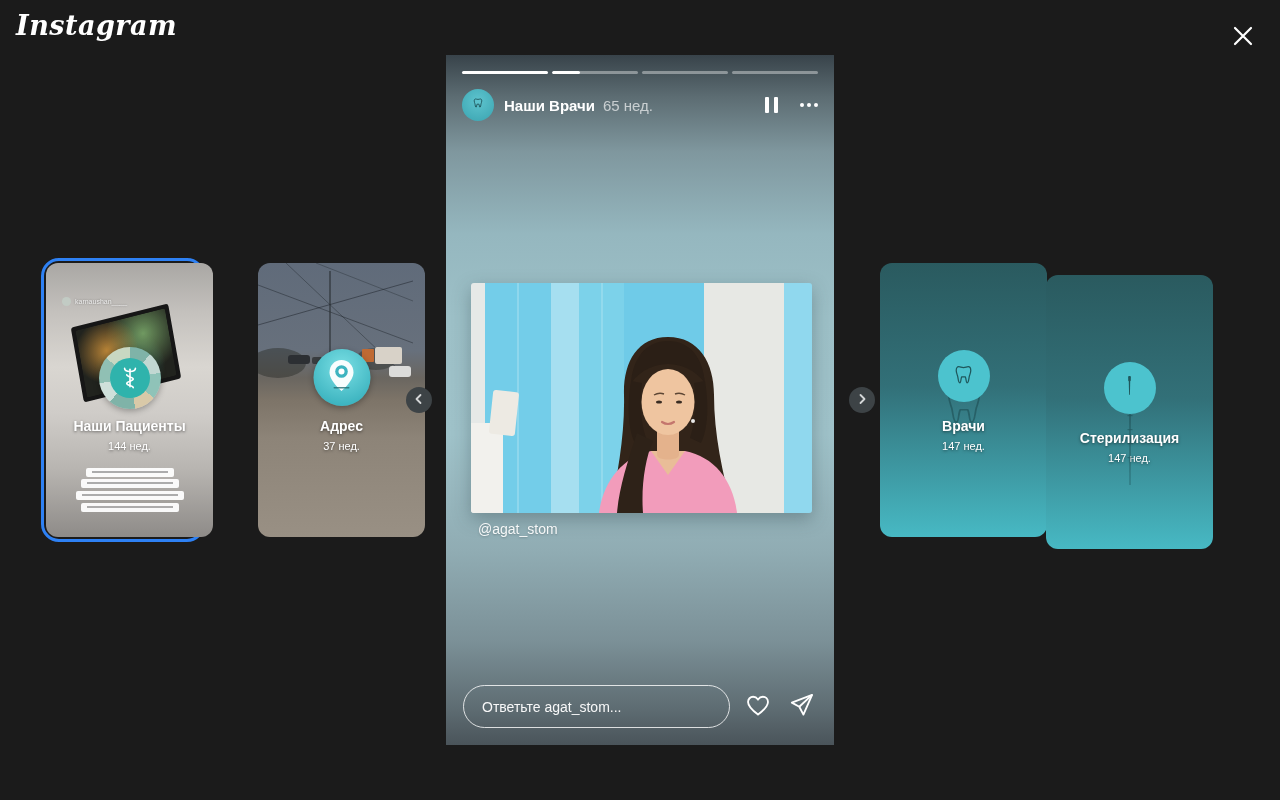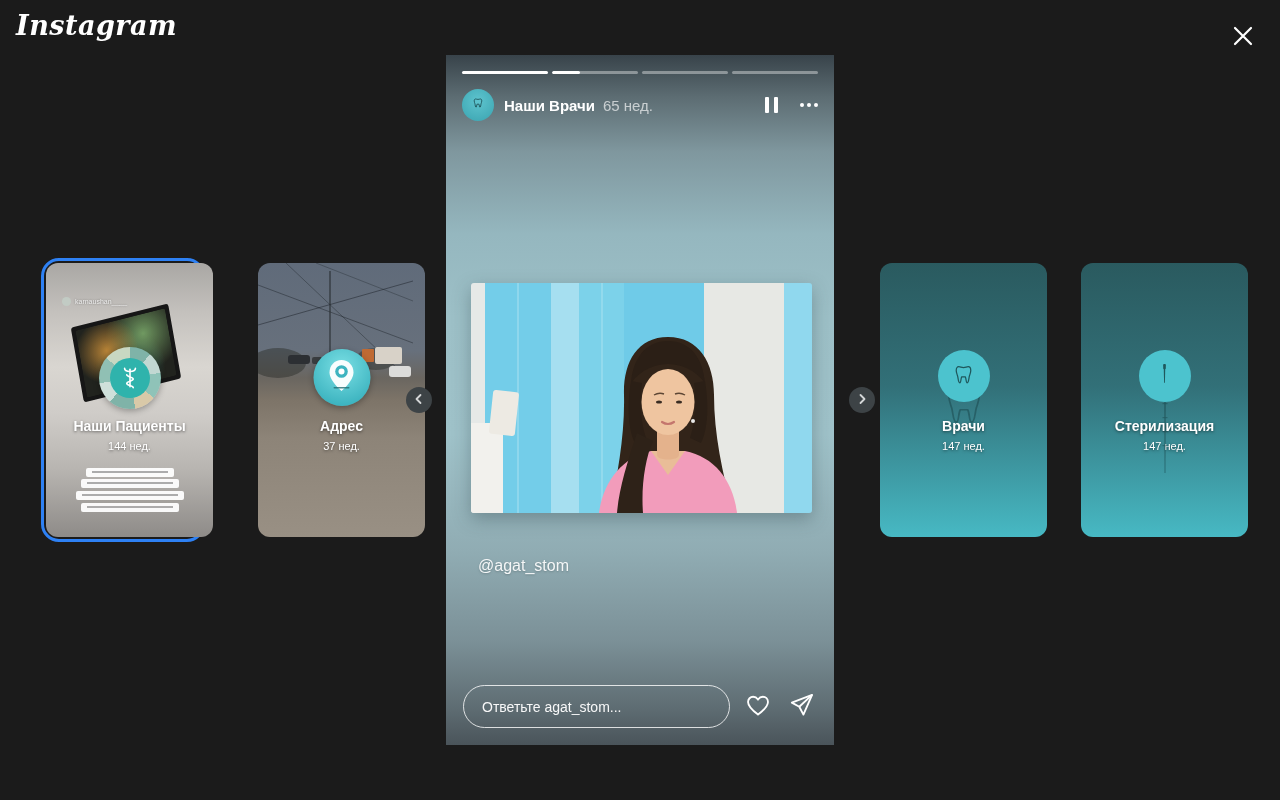--- a/index.html
+++ b/index.html
@@ -20,21 +20,21 @@
          overflow:hidden;cursor:pointer;padding-left:12px;}
   .scard .title{position:absolute;left:0;right:0;top:155px;text-align:center;color:#fff;
                 font-size:14px;font-weight:700;text-shadow:0 1px 3px rgba(0,0,0,.5);}
   .scard .age{position:absolute;left:0;right:0;top:177px;text-align:center;color:#fff;
               font-size:11px;text-shadow:0 1px 3px rgba(0,0,0,.5);}
   .card1{left:46px;background:linear-gradient(180deg,#a9a7a4 0%,#c4c1bd 18%,#d9d6d1 38%,
          #cfccc8 55%,#b8b5b1 75%,#8e8b88 100%);}
   .card2{left:258px;background:linear-gradient(180deg,#606b7a 0%,#67707c 32%,#6a6660 42%,
          #7d7468 50%,#8d8478 64%,#999084 100%);}
   .card3{left:880px;background:linear-gradient(180deg,#2a5a5f 0%,#327078 45%,#47b9c4 100%);}
-  .card4{left:1081px;background:linear-gradient(180deg,#2a5a5f 0%,#327078 45%,#47b9c4 100%);}
+  .card4{left:1046px;background:linear-gradient(180deg,#2a5a5f 0%,#327078 45%,#47b9c4 100%);margin-top:12px;}
 
   .wm{position:absolute;left:16px;top:34px;display:flex;align-items:center;gap:4px;
       color:rgba(255,255,255,.85);font-size:7px;text-shadow:0 0 2px rgba(0,0,0,.45);}
   .wm .dot{width:9px;height:9px;border-radius:50%;background:#c2cbc4;}
   .tv{position:absolute;left:30px;top:52px;width:100px;height:76px;background:#161616;
       border-radius:3px;transform:rotate(-10deg) skewY(-4deg);}
   .tv:after{content:"";position:absolute;inset:4px;border-radius:2px;opacity:.9;
       background:radial-gradient(circle at 30% 40%,#c98f3a,transparent 42%),
                  radial-gradient(circle at 72% 28%,#7aa86a,transparent 46%),
                  radial-gradient(circle at 52% 72%,#3f7f6e,transparent 52%),#23251f;}
@@ -78,22 +78,22 @@
       display:flex;align-items:center;justify-content:center;margin-right:10px;cursor:pointer;}
   .vname{color:#fff;font-size:15px;font-weight:700;cursor:pointer;}
   .vage{color:rgba(255,255,255,.65);font-size:15px;margin-left:8px;}
   .spacer{flex:1;}
   .pause-btn{display:flex;gap:5px;background:none;border:none;cursor:pointer;padding:4px;margin-right:16px;}
   .pause-btn i{display:block;width:4px;height:16px;background:#fff;border-radius:1px;}
   .more-btn{display:flex;gap:3px;background:none;border:none;cursor:pointer;padding:6px 2px;}
   .more-btn i{display:block;width:4px;height:4px;border-radius:50%;background:#fff;}
   .photo{position:absolute;left:25px;top:228px;width:341px;height:230px;border-radius:3px;
          overflow:hidden;box-shadow:0 6px 18px rgba(40,60,65,.35);}
-  .mention{position:absolute;left:32px;top:466px;color:rgba(255,255,255,.92);font-size:16px;
-           text-shadow:0 1px 2px rgba(90,110,115,.6);cursor:pointer;margin-top:36px;}
+  .mention{position:absolute;left:32px;top:466px;color:rgba(255,255,255,.92);font-size:14px;
+           text-shadow:0 1px 2px rgba(90,110,115,.6);cursor:pointer;}
   .replyrow{position:absolute;left:17px;right:17px;top:630px;height:43px;display:flex;align-items:center;}
   .reply-input{width:269px;height:43px;box-sizing:border-box;border-radius:22px;
       border:1px solid rgba(255,255,255,.8);background:transparent;color:#fff;
       padding:0 18px;font-size:14px;outline:none;font-family:"Liberation Sans",sans-serif;}
   .reply-input::placeholder{color:rgba(255,255,255,.95);}
   .icon-btn{background:none;border:none;cursor:pointer;padding:0;margin-left:14px;
       display:flex;align-items:center;justify-content:center;width:30px;height:30px;}
 </style>
 </head>
 <body>

